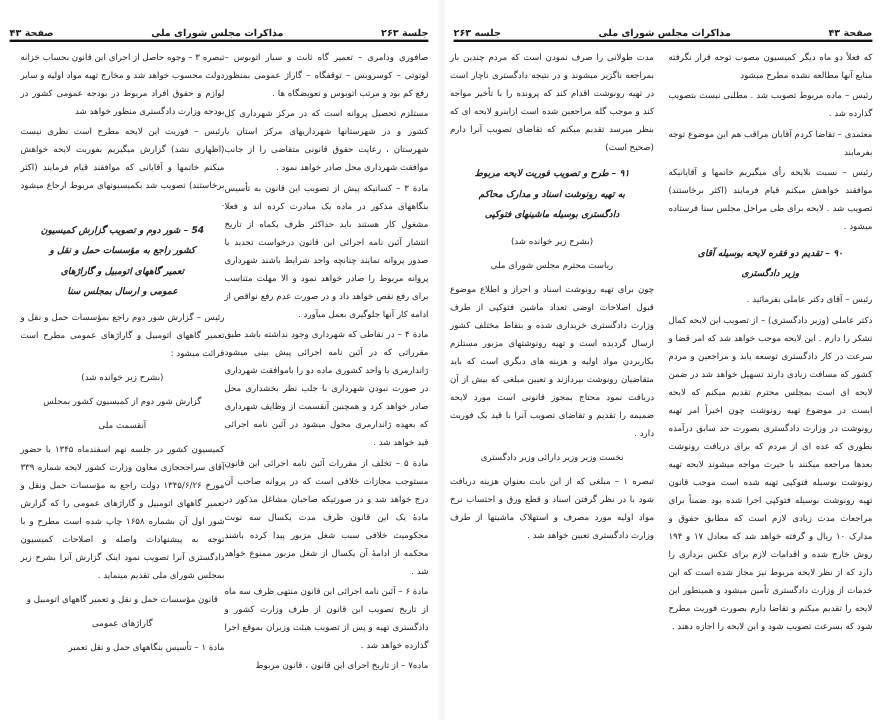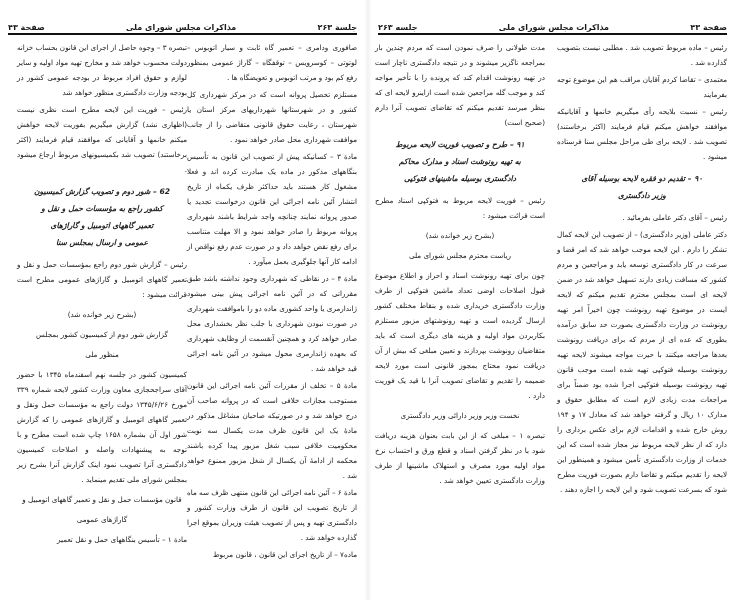--- a/index.html
+++ b/index.html
@@ -42,65 +42,65 @@
     <p>مادة ۴ – در نقاطی که شهرداری وجود نداشته باشد طبق مقرراتی که در آئین نامه اجرائی پیش بینی میشود ژاندارمری یا واحد کشوری ماده دو را باموافقت شهرداری در صورت نبودن شهرداری با جلب نظر بخشداری محل صادر خواهد کرد و همچنین آنقسمت از وظایف شهرداری که بعهده ژاندارمری محول میشود در آئین نامه اجرائی قید خواهد شد .</p>
     <p>مادة ۵ – تخلف از مقررات آئین نامه اجرائی این قانون مستوجب مجازات خلافی است که در پروانه صاحب آن درج خواهد شد و در صورتیکه صاحبان مشاغل مذکور در مادهٔ یک این قانون ظرف مدت یکسال سه نوبت محکومیت خلافی سبب شغل مزبور پیدا کرده باشند محکمه از ادامهٔ آن یکسال از شغل مزبور ممنوع خواهد شد .</p>
     <p>مادة ۶ – آئین نامه اجرائی این قانون منتهی ظرف سه ماه از تاریخ تصویب این قانون از طرف وزارت کشور و دادگستری تهیه و پس از تصویب هیئت وزیران بموقع اجرا گذارده خواهد شد .</p>
     <p>ماده۷ – از تاریخ اجرای این قانون ، قانون مربوط</p>
   </div>
 
   <div class="col c2">
     <p>تبصره ۳ – وجوه حاصل از اجرای این قانون بحساب خزانه دولت محسوب خواهد شد و مخارج تهیه مواد اولیه و سایر لوازم و حقوق افراد مربوط در بودجه عمومی کشور در بودجه وزارت دادگستری منظور خواهد شد</p>
     <p>رئیس – فوریت این لایحه مطرح است نظری نیست (اظهاری نشد) گزارش میگیریم بفوریت لایحه خواهش میکنم خانمها و آقایانی که موافقند قیام فرمایند (اکثر برخاستند) تصویب شد بکمیسیونهای مربوط ارجاع میشود .</p>
     <div class="heading">
-      <div>62 – شور دوم و تصویب گزارش کمیسیون</div>
+      <div>54 – شور دوم و تصویب گزارش کمیسیون</div>
       <div>کشور راجع به مؤسسات حمل و نقل و</div>
       <div>تعمیر گاههای اتومبیل و گاراژهای</div>
       <div>عمومی و ارسال بمجلس سنا</div>
     </div>
     <p>رئیس – گزارش شور دوم راجع بمؤسسات حمل و نقل و تعمیر گاههای اتومبیل و گاراژهای عمومی مطرح است قرائت میشود :</p>
     <p class="centered">(بشرح زیر خوانده شد)</p>
     <p class="centered">گزارش شور دوم از کمیسیون کشور بمجلس</p>
-    <p class="centered">منظور ملی</p>
+    <p class="centered">آنقسمت ملی</p>
     <p>کمیسیون کشور در جلسه نهم اسفندماه ۱۳۴۵ با حضور آقای سراجحجازی معاون وزارت کشور لایحه شماره ۳۳۹ مورخ ۱۳۴۵/۶/۲۶ دولت راجع به مؤسسات حمل ونقل و تعمیر گاههای اتومبیل و گاراژهای عمومی را که گزارش شور اول آن بشماره ۱۶۵۸ چاپ شده است مطرح و با توجه به پیشنهادات واصله و اصلاحات کمیسیون دادگستری آنرا تصویب نمود اینک گزارش آنرا بشرح زیر بمجلس شورای ملی تقدیم مینماید .</p>
     <p class="centered">قانون مؤسسات حمل و نقل و تعمیر گاههای اتومبیل و</p>
     <p class="centered">گاراژهای عمومی</p>
     <p>مادة ۱ – تأسیس بنگاههای حمل و نقل تعمیر</p>
   </div>
 </div>
 
 <div class="gutter"></div>
 
 <div class="page right">
   <div class="header">
     <span>صفحة ۴۳</span>
     <span>مذاکرات مجلس شورای ملی</span>
     <span>جلسه ۲۶۳</span>
   </div>
   <div class="header-rule"></div>
 
   <div class="col c1">
+    <p>که فعلاً دو ماه دیگر کمیسیون مصوب توجه قرار نگرفته منابع آنها مطالعه نشده مطرح میشود</p>
     <p>رئیس – ماده مربوط تصویب شد . مطلبی نیست بتصویب گذارده شد .</p>
     <p>معتمدی – تقاضا کردم آقایان مراقب هم این موضوع توجه بفرمایند</p>
     <p>رئیس – نسبت بلایحه رأی میگیریم خانمها و آقایانیکه موافقند خواهش میکنم قیام فرمایند (اکثر برخاستند) تصویب شد . لایحه برای طی مراحل مجلس سنا فرستاده میشود .</p>
     <div class="heading">
       <div>۹۰ – تقدیم دو فقره لایحه بوسیله آقای</div>
       <div>وزیر دادگستری</div>
     </div>
     <p>رئیس – آقای دکتر عاملی بفرمائید .</p>
     <p>دکتر عاملی (وزیر دادگستری) – از تصویب این لایحه کمال تشکر را دارم . این لایحه موجب خواهد شد که امر قضا و سرعت در کار دادگستری توسعه یابد و مراجعین و مردم کشور که مسافت زیادی دارند تسهیل خواهد شد در ضمن لایحه ای است بمجلس محترم تقدیم میکنم که لایحه ایست در موضوع تهیه رونوشت چون اخیراً امر تهیه رونوشت در وزارت دادگستری بصورت حد سابق درآمده بطوری که عده ای از مردم که برای دریافت رونوشت بعدها مراجعه میکنند با حیرت مواجه میشوند لایحه تهیه رونوشت بوسیله فتوکپی تهیه شده است موجب قانون تهیه رونوشت بوسیله فتوکپی اجرا شده بود ضمناً برای مراجعات مدت زیادی لازم است که مطابق حقوق و مدارک ۱۰ ریال و گرفته خواهد شد که معادل ۱۷ و ۱۹۴ روش خارج شده و اقدامات لازم برای عکس برداری را دارد که از نظر لایحه مربوط نیز مجاز شده است که این خدمات از وزارت دادگستری تأمین میشود و همینطور این لایحه را تقدیم میکنم و تقاضا دارم بصورت فوریت مطرح شود که بسرعت تصویب شود و این لایحه را اجازه دهند .</p>
   </div>
 
   <div class="col c2">
     <p>مدت طولانی را صرف نمودن است که مردم چندین بار بمراجعه ناگزیر میشوند و در نتیجه دادگستری ناچار است در تهیه رونوشت اقدام کند که پرونده را با تأخیر مواجه کند و موجب گله مراجعین شده است ازاینرو لایحه ای که بنظر میرسد تقدیم میکنم که تقاضای تصویب آنرا دارم (صحیح است)</p>
     <div class="heading">
       <div>۹۱ – طرح و تصویب فوریت لایحه مربوط</div>
       <div>به تهیه رونوشت اسناد و مدارک محاکم</div>
       <div>دادگستری بوسیله ماشینهای فتوکپی</div>
     </div>
-    <p>رئیس – فوریت لایحه مربوط به فتوکپی اسناد مطرح است قرائت میشود :</p>
     <p class="centered">(بشرح زیر خوانده شد)</p>
     <p class="centered">ریاست محترم مجلس شورای ملی</p>
     <p>چون برای تهیه رونوشت اسناد و احراز و اطلاع موضوع قبول اصلاحات اوضی تعداد ماشین فتوکپی از طرف وزارت دادگستری خریداری شده و بنقاط مختلف کشور ارسال گردیده است و تهیه رونوشتهای مزبور مستلزم بکاربردن مواد اولیه و هزینه های دیگری است که باید متقاضیان رونوشت بپردازند و تعیین مبلغی که بیش از آن دریافت نمود محتاج بمجوز قانونی است مورد لایحه ضمیمه را تقدیم و تقاضای تصویب آنرا با قید یک فوریت دارد .</p>
     <p class="centered">نخست وزیر     وزیر دارائی     وزیر دادگستری</p>
     <p>تبصره ۱ – مبلغی که از این بابت بعنوان هزینه دریافت شود با در نظر گرفتن اسناد و قطع ورق و احتساب نرخ مواد اولیه مورد مصرف و استهلاک ماشینها از طرف وزارت دادگستری تعیین خواهد شد .</p>
   </div>
 </div>
 
 </body></html>

